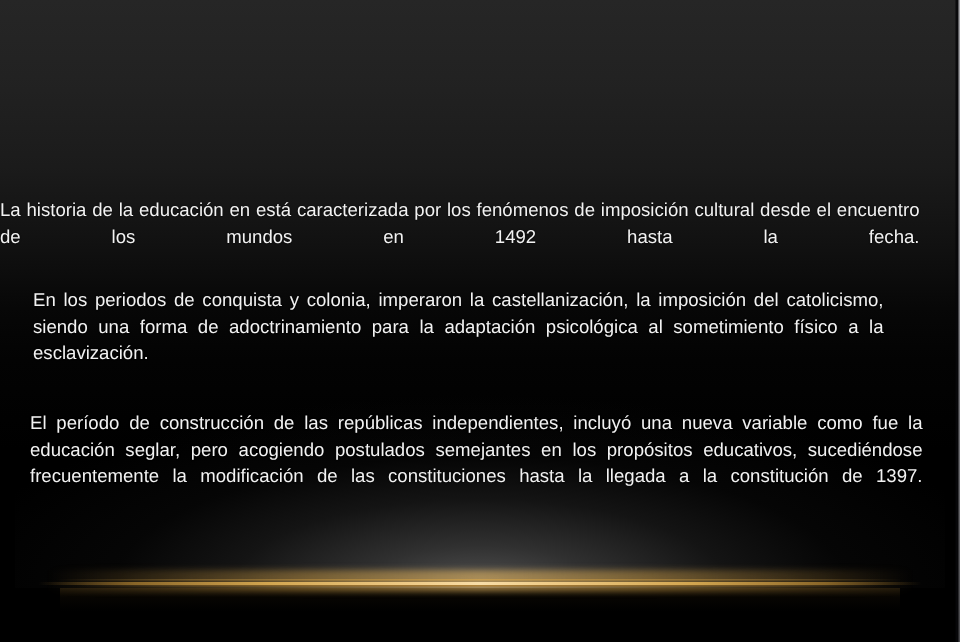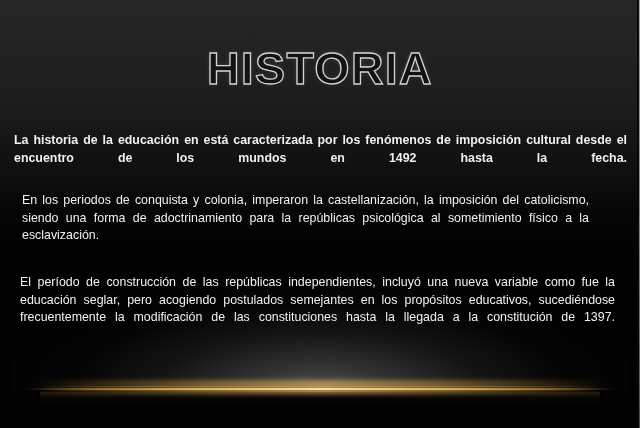--- a/index.html
+++ b/index.html
@@ -190,21 +190,21 @@
     color: #f2f2f2;
     font-family: "Liberation Sans", sans-serif;
     font-size: 12.4px;
     line-height: 17.6px;
     text-align: justify;
     text-justify: inter-word;
     margin: 0;
     text-shadow: 0 0 1px rgba(0,0,0,0.9);
   }
 
-  #para-1 { left: 14px;  top: 132px; width: 613px; font-weight: bold; }
+  #para-1 { left: 0;  top: 132px; width: 613px; }
   #para-2 { left: 22px;  top: 192px; width: 567px; }
   #para-3 { left: 20px;  top: 274px; width: 595px; }
 
   
   .body-text::after {
     content: "";
     display: inline-block;
     width: 100%;
   }
 
@@ -232,27 +232,24 @@
 </head>
 <body>
 
 <div id="slide">
 
   <div class="bg-gradient"></div>
   <div class="bg-horizon-glow"></div>
   <div class="bg-floor"></div>
   <div class="bg-floor-reflection"></div>
 
-  <div class="title-wrap">
-    <span class="title">HISTORIA</span>
-  </div>
 
   <p class="body-text" id="para-1">La historia de la educación en  está caracterizada por los fenómenos de imposición cultural desde el encuentro de los mundos en 1492 hasta la fecha.</p>
 
-  <p class="body-text" id="para-2">En los periodos de conquista y colonia, imperaron la castellanización, la imposición del catolicismo, siendo una forma de adoctrinamiento para la repúblicas psicológica al sometimiento físico a la esclavización.</p>
+  <p class="body-text" id="para-2">En los periodos de conquista y colonia, imperaron la castellanización, la imposición del catolicismo, siendo una forma de adoctrinamiento para la adaptación psicológica al sometimiento físico a la esclavización.</p>
 
   <p class="body-text" id="para-3">El período de construcción de las repúblicas independientes, incluyó una nueva variable como fue la educación seglar, pero acogiendo postulados semejantes en los propósitos educativos, sucediéndose frecuentemente la modificación de las constituciones hasta la llegada a la constitución de 1397.</p>
 
   <div class="divider">
     <div class="halo"></div>
     <div class="line-top"></div>
     <div class="line-core"></div>
     <div class="line-bottom"></div>
   </div>
 

